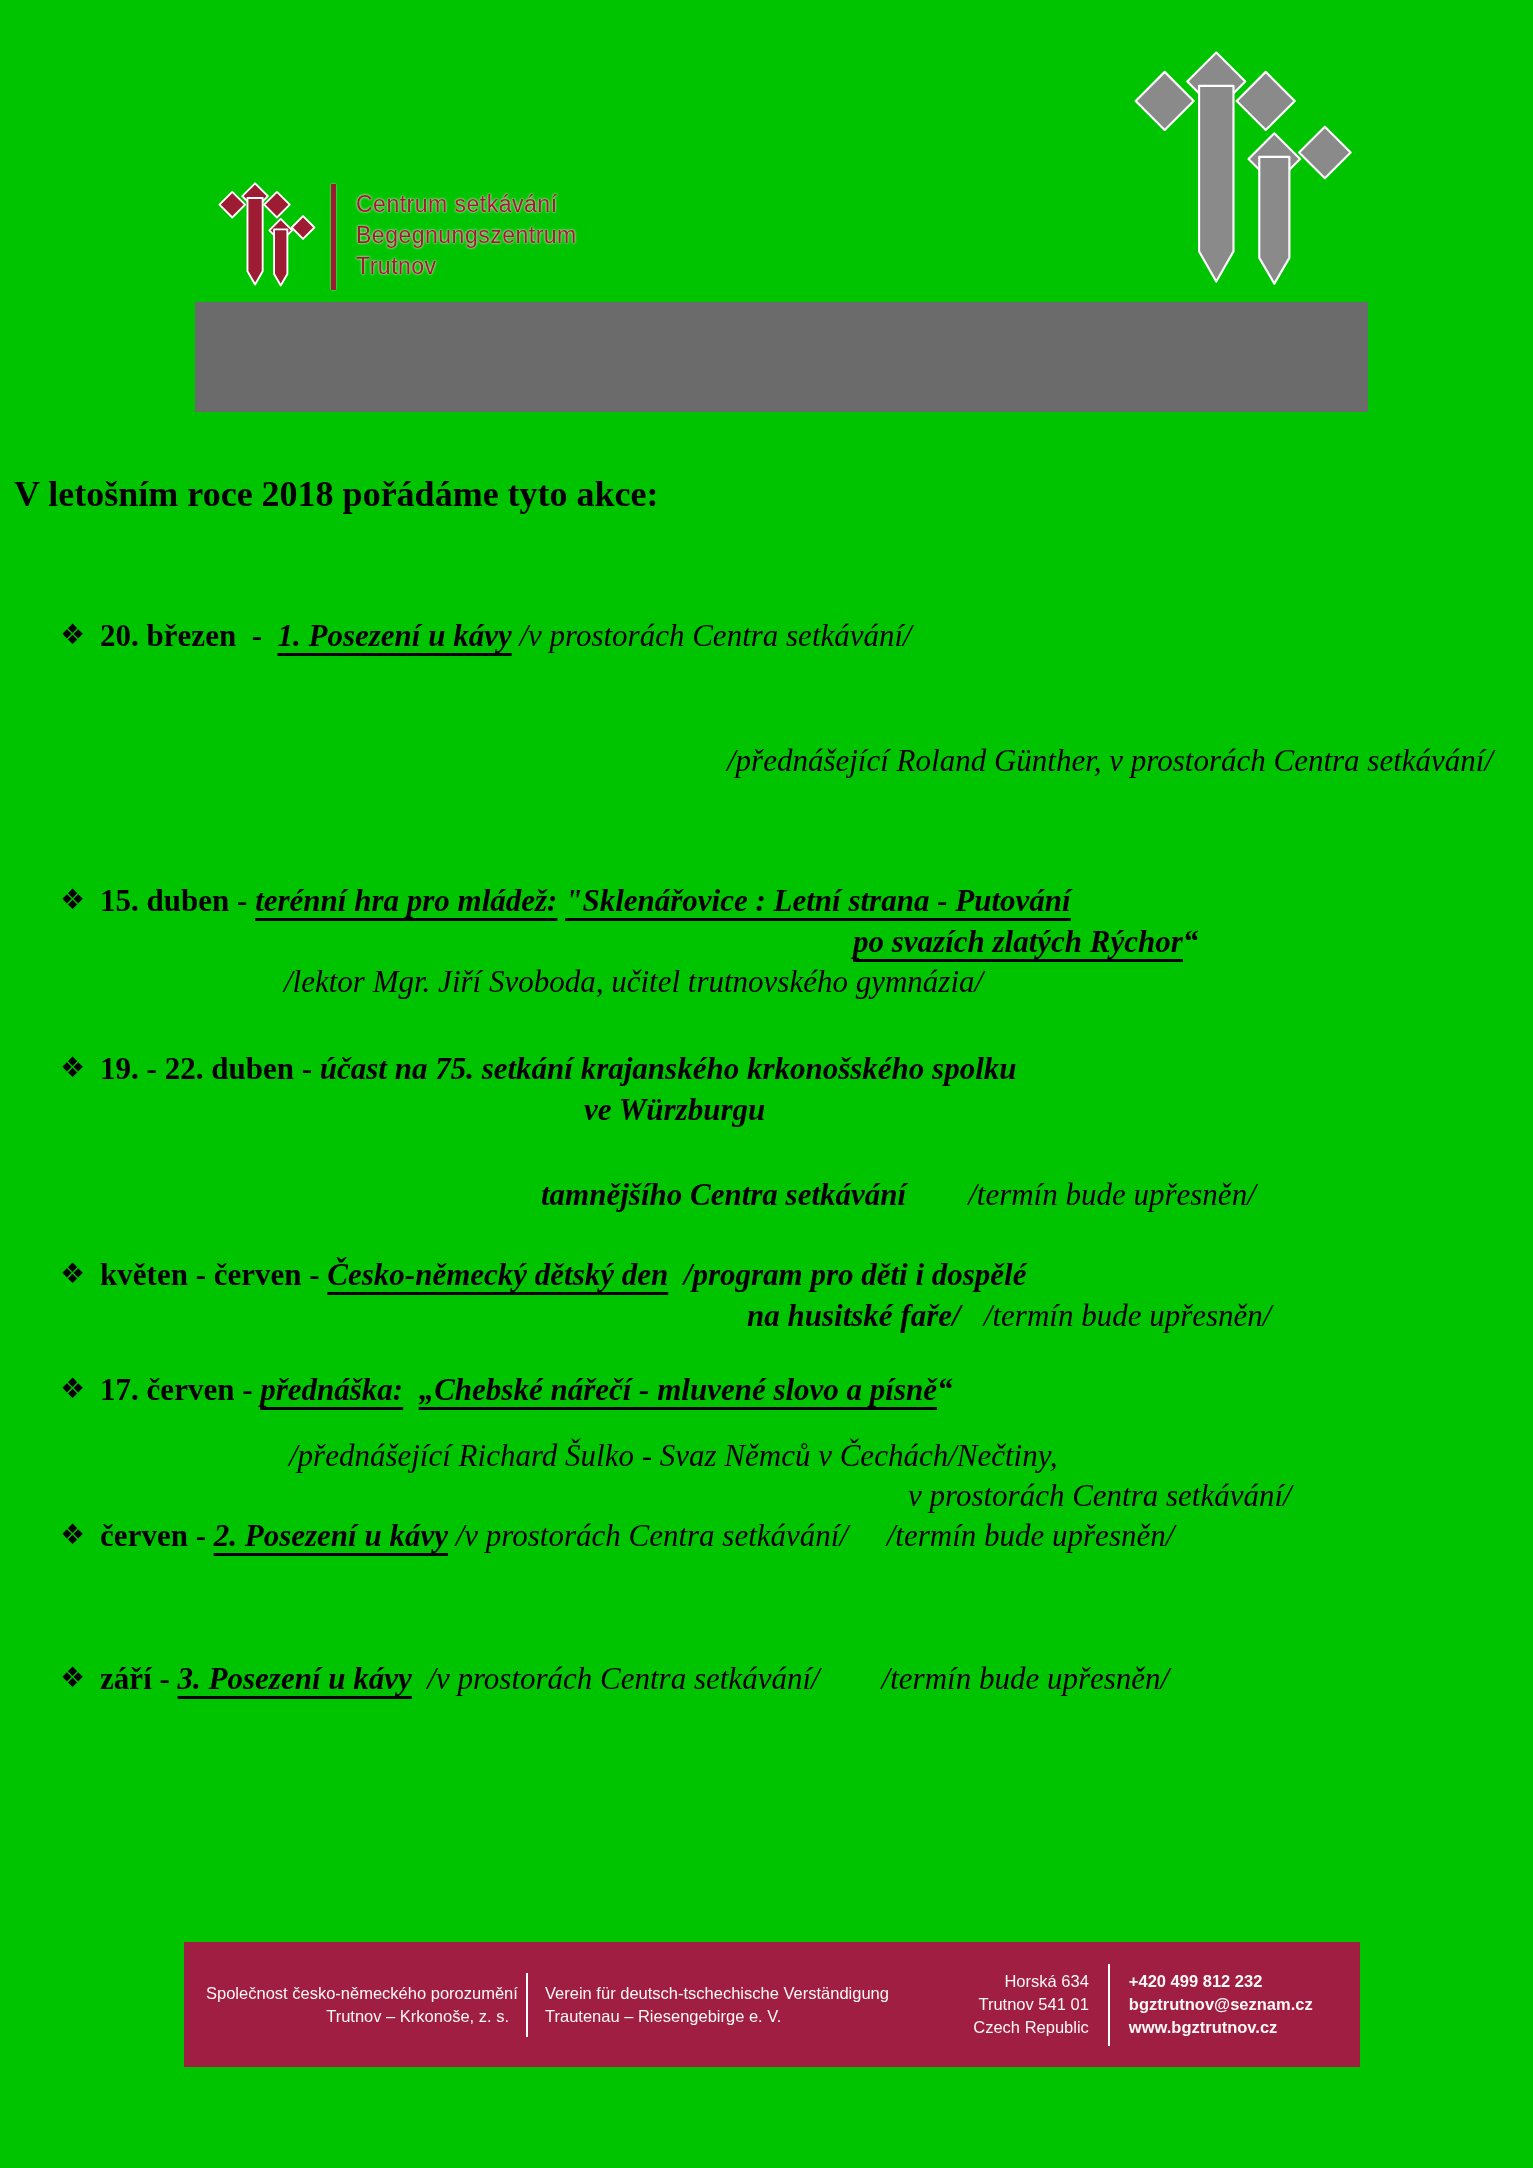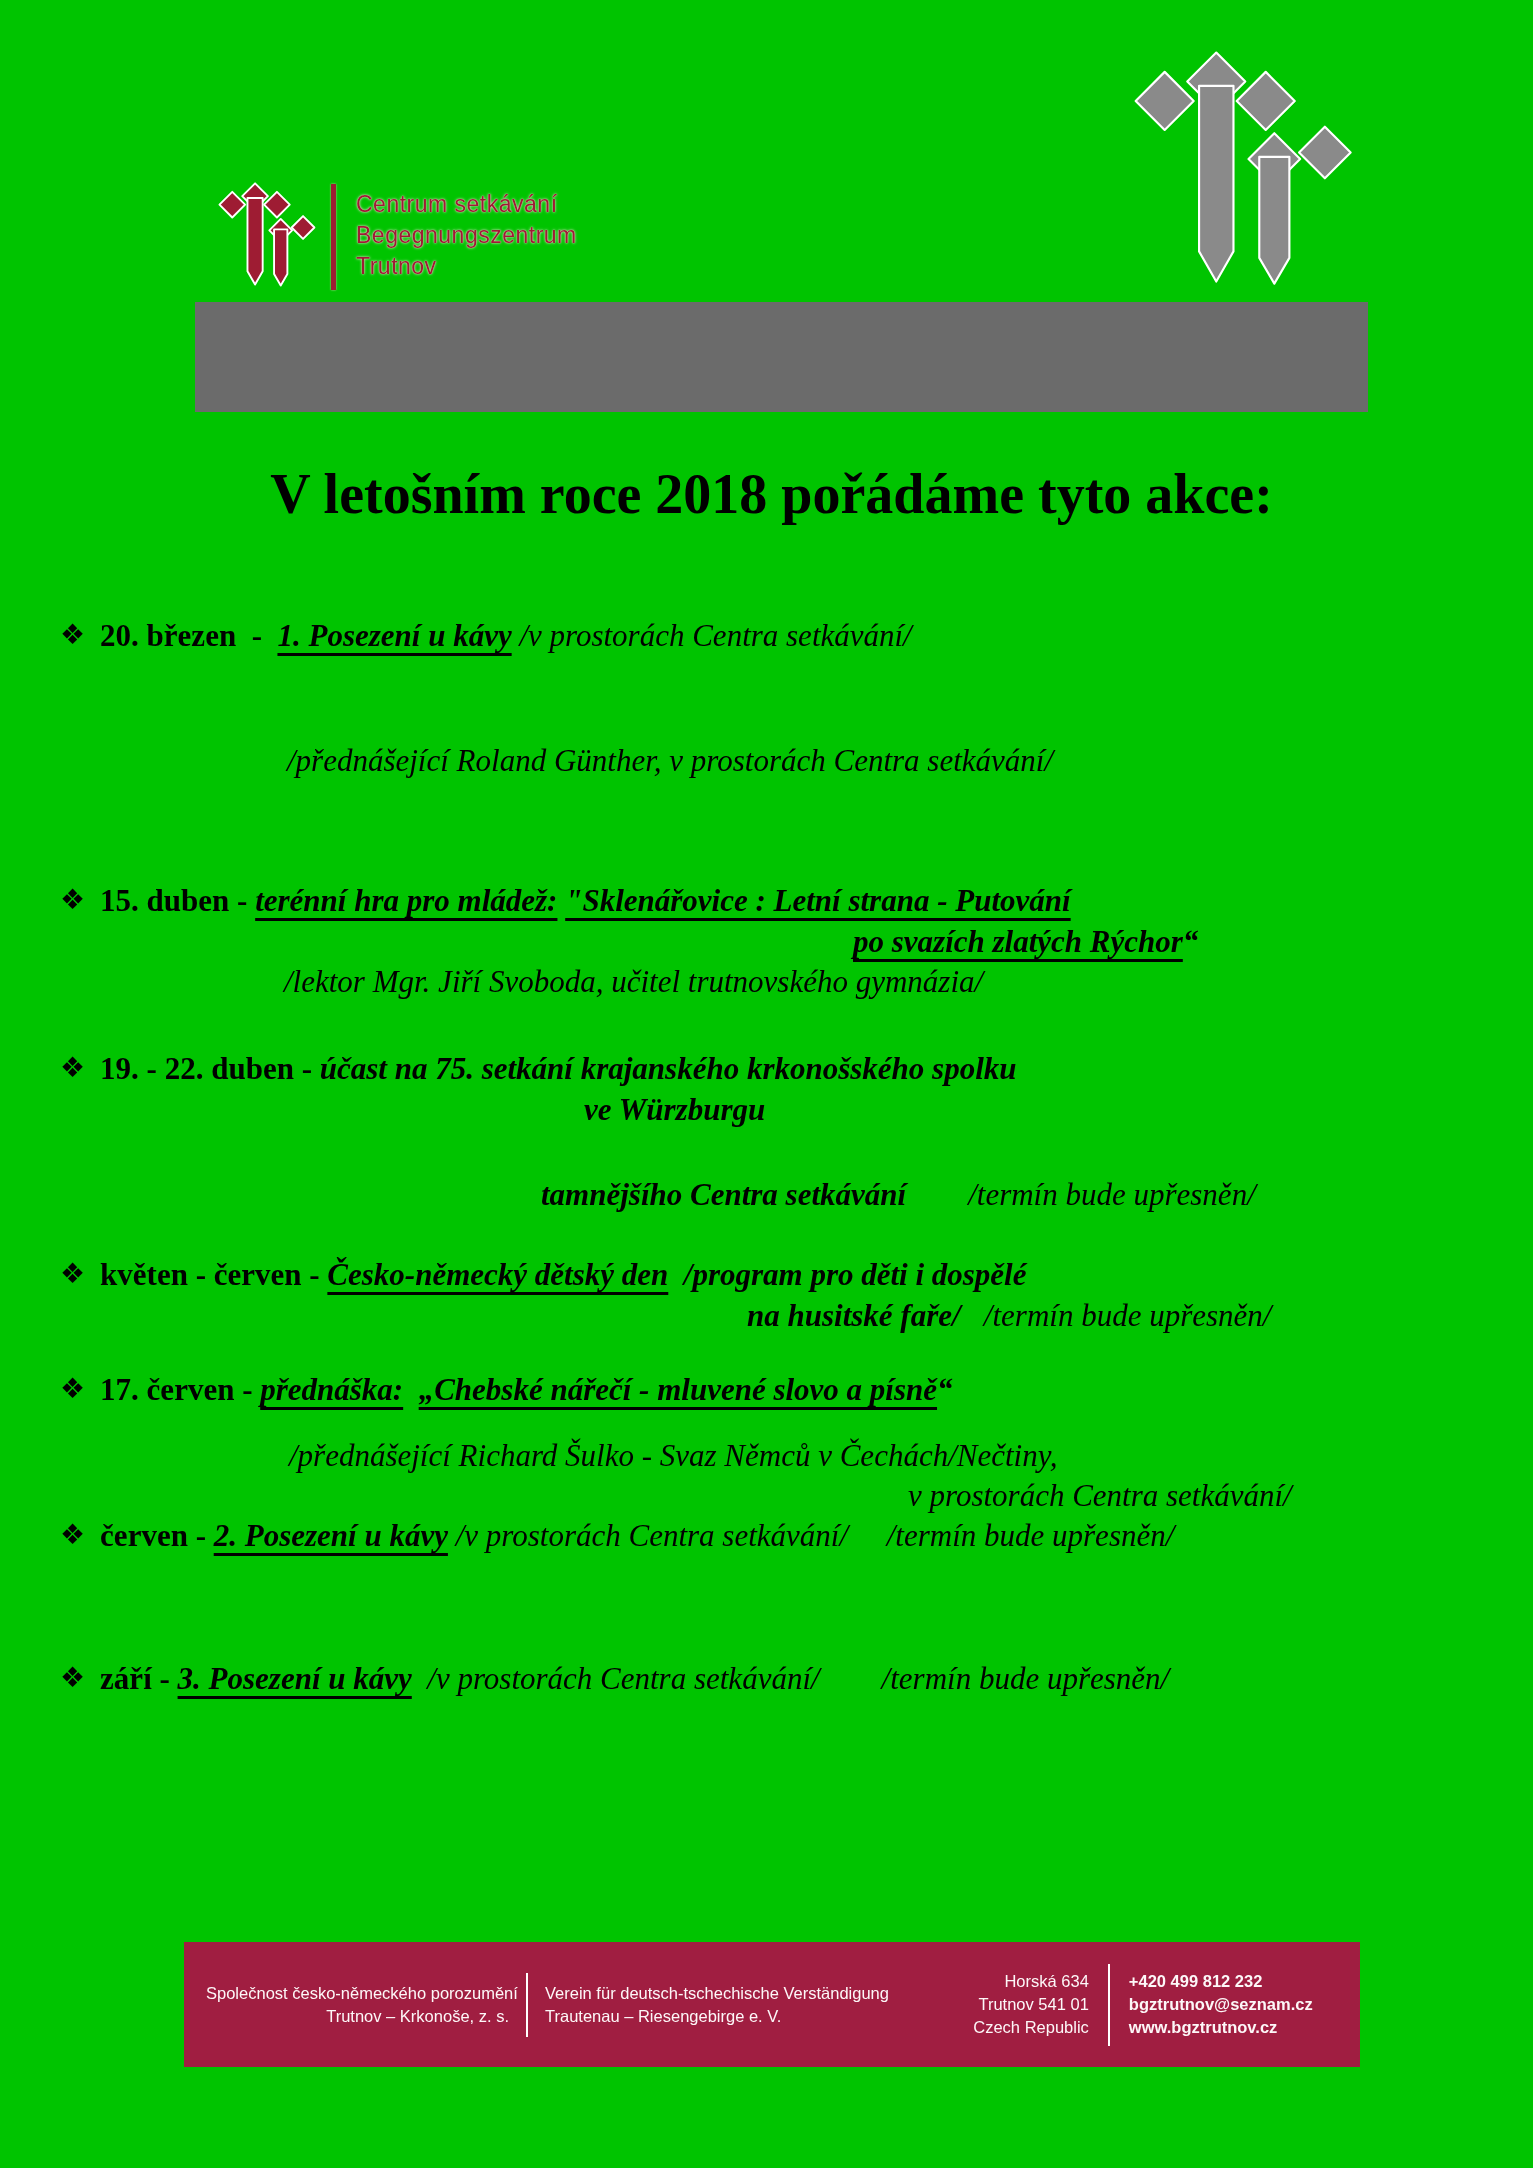--- a/index.html
+++ b/index.html
@@ -15,22 +15,22 @@
   .brand-small{position:absolute;left:216px;top:180px;display:flex;align-items:flex-start;}
   .brand-small .mark{width:100px;height:114px;color:var(--brand-red,#9e1c33);}
   .brand-divider{width:5px;height:106px;background:var(--brand-red,#9e1c33);
                  margin-left:15px;margin-top:4px;box-shadow:0 0 2px rgba(255,215,215,.9);}
   .brand-text{margin-left:20px;padding-top:9px;font-family:"Liberation Sans",sans-serif;
               font-size:23px;line-height:31px;color:var(--brand-red,#9e1c33);
               letter-spacing:.5px;
               text-shadow:0 0 3px rgba(255,225,225,.95), 0 0 1px rgba(255,240,240,.9);}
 
   
-  .title{margin:46px 4px 0 0;padding-left:14px;text-align:center;
-         font-size:56px;line-height:72px;font-weight:bold;}
+  .title{margin:46px 4px 0 0;padding-left:14px;text-align:left;
+         font-size:36px;line-height:72px;font-weight:bold;}
 
   
   .events{padding-left:60px;padding-right:40px;}
   .event-line{font-size:31px;line-height:40px;white-space:pre-wrap;}
   .bullet{font-family:"DejaVu Sans",sans-serif;font-size:28px;margin-right:15px;
           position:relative;top:-2px;font-style:normal;font-weight:normal;}
   .seg-b{font-weight:bold;}
   .seg-bi{font-weight:bold;font-style:italic;}
   .seg-biu{font-weight:bold;font-style:italic;text-decoration:underline;
            text-decoration-thickness:3px;text-underline-offset:7px;}
@@ -93,21 +93,21 @@
     <div class="banner-bar"></div>
   </div>
 
   <div class="title">V letošním roce 2018 pořádáme tyto akce:</div>
 
   <div class="events">
       <div style="margin-top: 86px;">
         <div class="event-line"><span class="bullet">❖</span><span class="seg-b">20. březen  -  </span><span class="seg-biu">1. Posezení u kávy</span><span class="seg-i"> /v prostorách Centra setkávání/</span></div>
       </div>
       <div style="margin-top: 84px;">
-        <div class="event-line" style="padding-left: 227px; margin-top: 26px;"><span class="seg-i">/přednášející Roland Günther, v prostorách Centra setkávání/</span></div>
+        <div class="event-line" style="padding-left: 227px; margin-top: 26px; text-align: right;"><span class="seg-i">/přednášející Roland Günther, v prostorách Centra setkávání/</span></div>
       </div>
       <div style="margin-top: 100px;">
         <div class="event-line"><span class="bullet">❖</span><span class="seg-b">15. duben - </span><span class="seg-biu">terénní hra pro mládež:</span><span class="seg-bi"> </span><span class="seg-biu">"Sklenářovice : Letní strana - Putování</span></div>
         <div class="event-line" style="padding-left: 793px;"><span class="seg-biu">po svazích zlatých Rýchor</span><span class="seg-bi">“</span></div>
         <div class="event-line" style="padding-left: 224px;"><span class="seg-i">/lektor Mgr. Jiří Svoboda, učitel trutnovského gymnázia/</span></div>
       </div>
       <div style="margin-top: 47px;">
         <div class="event-line"><span class="bullet">❖</span><span class="seg-b">19. - 22. duben - </span><span class="seg-bi">účast na 75. setkání krajanského krkonošského spolku</span></div>
         <div class="event-line" style="padding-left: 524px;"><span class="seg-bi">ve Würzburgu</span></div>
       </div>

